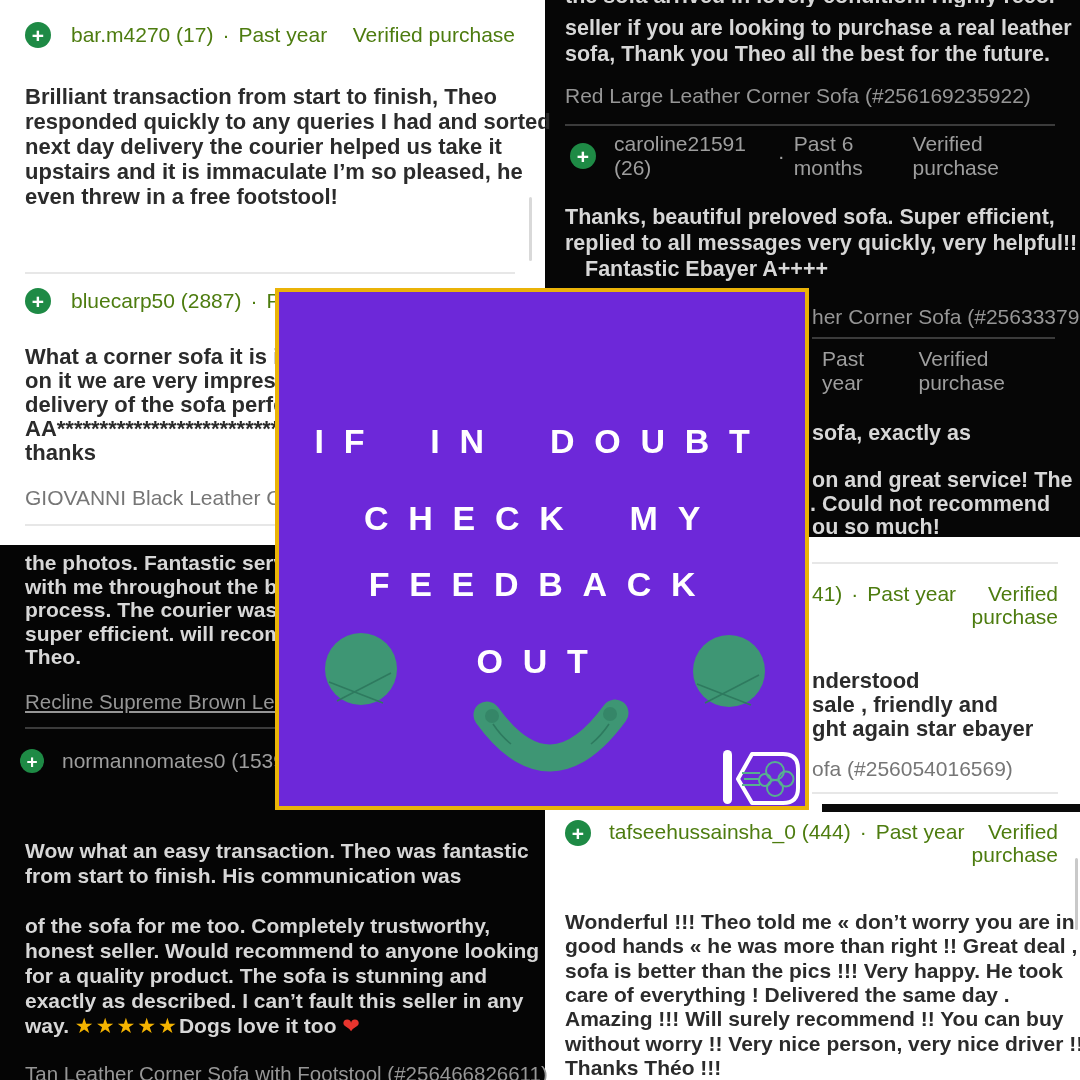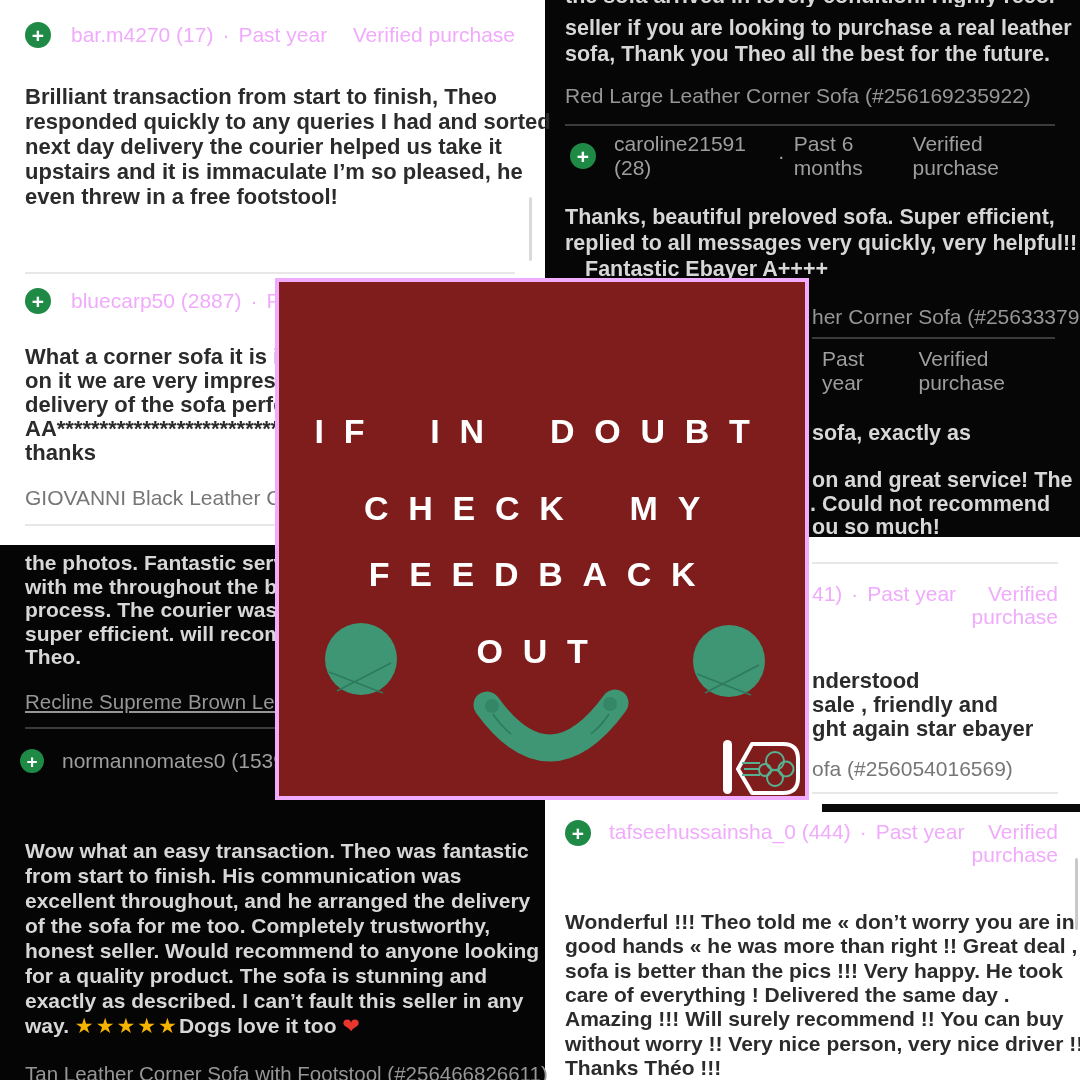--- a/index.html
+++ b/index.html
@@ -2,39 +2,39 @@
 <html><head>
 <meta charset="utf-8">
 <style>
   html,body{margin:0;padding:0;background:#111;}
   .canvas{position:relative;width:1080px;height:1080px;overflow:hidden;
           font-family:"Liberation Sans","DejaVu Sans",sans-serif;background:#000;}
   .panel{position:absolute;}
   .ln{position:absolute;white-space:nowrap;line-height:1.15;}
   .w6{font-weight:600}
   .c-dark{color:#2b2b2b}.c-light{color:#d7d7d7}
-  .c-mw{color:#f0abfc}.c-mb{color:#9e9e9e}
+  .c-mw{color:#4d7c0f}.c-mb{color:#9e9e9e}
   .c-iw{color:#767676}.c-ib{color:#969696}
   .f22{font-size:22px}.f21{font-size:21px}.f215{font-size:21.5px}.f205{font-size:20.5px}
   .u{text-decoration:underline}
   .hdr{position:absolute;display:flex;align-items:center;}
   .plus{border-radius:50%;background:#1E8A45;color:#fff;display:flex;align-items:center;
         justify-content:center;font-weight:700;flex:0 0 auto;}
   .plus.big{width:26px;height:26px;font-size:21px;line-height:1;}
   .plus.sm{width:24px;height:24px;font-size:19px;line-height:1;}
   .dot{margin:0 9px;}
   .sp{flex:1 1 auto;}
   .divider{position:absolute;height:2px;}
   .div-w{background:#e7e7e7}.div-b{background:#3b3b3b}
   .vblock{margin-left:auto;text-align:right;line-height:23px;}
   .scrollbar{position:absolute;border-radius:2px;}
   .clipband{position:absolute;overflow:hidden;}
   
-  .card{position:absolute;left:275px;top:278px;width:534px;height:522px;
-        background:#7f1d1d;border:4px solid #f0abfc;box-sizing:border-box;z-index:10;}
+  .card{position:absolute;left:275px;top:288px;width:534px;height:522px;
+        background:#6d28d9;border:4px solid #eab308;box-sizing:border-box;z-index:10;}
   .card-row{position:absolute;left:0;width:100%;text-align:center;color:#fff;
             font-weight:700;font-size:34px;letter-spacing:0.58em;word-spacing:0.5em;}
   .card-svg{position:absolute;left:0;top:0;}
   .stars{color:#f5b400;letter-spacing:2px;}
   .heart{color:#e8352e;}
 </style>
 </head>
 <body>
 
 <div class="canvas">
@@ -83,41 +83,40 @@
   <div class="ln f21 w6 c-light" style="left:25px;top:645px;">Theo.</div>
   <div class="ln f205 c-ib u" style="left:25px;top:690px;">Recline Supreme Brown Leath</div>
   <div class="divider div-b" style="left:25px;top:727px;width:490px;"></div>
 
   <div class="hdr" style="left:20px;top:748px;width:490px;height:26px;">
     <span class="plus sm">+</span>
     <span class="f21 c-mb" style="margin-left:18px;">normannomates0 (1539)</span>
   </div>
   <div class="ln f21 w6 c-light" style="left:25px;top:839px;">Wow what an easy transaction. Theo was fantastic</div>
   <div class="ln f21 w6 c-light" style="left:25px;top:864px;">from start to finish. His communication was</div>
-  <div class="ln f21 w6 c-light" style="left:25px;top:889px;">excellent throughout, and he arranged the delivery</div>
   <div class="ln f21 w6 c-light" style="left:25px;top:914px;">of the sofa for me too. Completely trustworthy,</div>
   <div class="ln f21 w6 c-light" style="left:25px;top:939px;">honest seller. Would recommend to anyone looking</div>
   <div class="ln f21 w6 c-light" style="left:25px;top:964px;">for a quality product. The sofa is stunning and</div>
   <div class="ln f21 w6 c-light" style="left:25px;top:989px;">exactly as described. I can’t fault this seller in any</div>
   <div class="ln f21 w6 c-light" style="left:25px;top:1014px;">
     <span>way. </span><span class="stars">★★★★★</span><span>Dogs love it too </span><span class="heart">❤</span>
   </div>
   <div class="ln f205 c-ib u" style="left:25px;top:1062px;">Tan Leather Corner Sofa with Footstool (#256466826611)</div>
 
   <div class="clipband" style="left:565px;top:0;width:490px;height:7px;">
     <div class="f215 w6 c-light" style="margin-top:-16px;white-space:nowrap;">the sofa arrived in lovely condition. Highly recommend this</div>
   </div>
   <div class="ln f215 w6 c-light" style="left:565px;top:16px;">seller if you are looking to purchase a real leather</div>
   <div class="ln f215 w6 c-light" style="left:565px;top:42px;">sofa, Thank you Theo all the best for the future.</div>
   <div class="ln f21 c-ib" style="left:565px;top:84px;">Red Large Leather Corner Sofa (#256169235922)</div>
   <div class="divider div-b" style="left:565px;top:124px;width:490px;"></div>
 
   <div class="hdr" style="left:570px;top:142px;width:486px;height:28px;">
     <span class="plus big">+</span>
-    <span class="f21 c-mb" style="margin-left:18px;">caroline21591 (28)</span>
+    <span class="f21 c-mb" style="margin-left:18px;">caroline21591 (26)</span>
     <span class="f21 c-mb dot">·</span>
     <span class="f21 c-mb">Past 6 months</span>
     <span class="sp"></span>
     <span class="f21 c-mb">Verified purchase</span>
   </div>
   <div class="ln f215 w6 c-light" style="left:565px;top:205px;">Thanks, beautiful preloved sofa. Super efficient,</div>
   <div class="ln f215 w6 c-light" style="left:565px;top:231px;">replied to all messages very quickly, very helpful!!</div>
   <div class="ln f215 w6 c-light" style="left:565px;top:257px;margin-left:20px;">Fantastic Ebayer A++++</div>
   <div class="ln f21 c-ib" style="left:812px;top:305px;">her Corner Sofa (#25633379...</div>
   <div class="divider div-b" style="left:812px;top:337px;width:243px;"></div>

